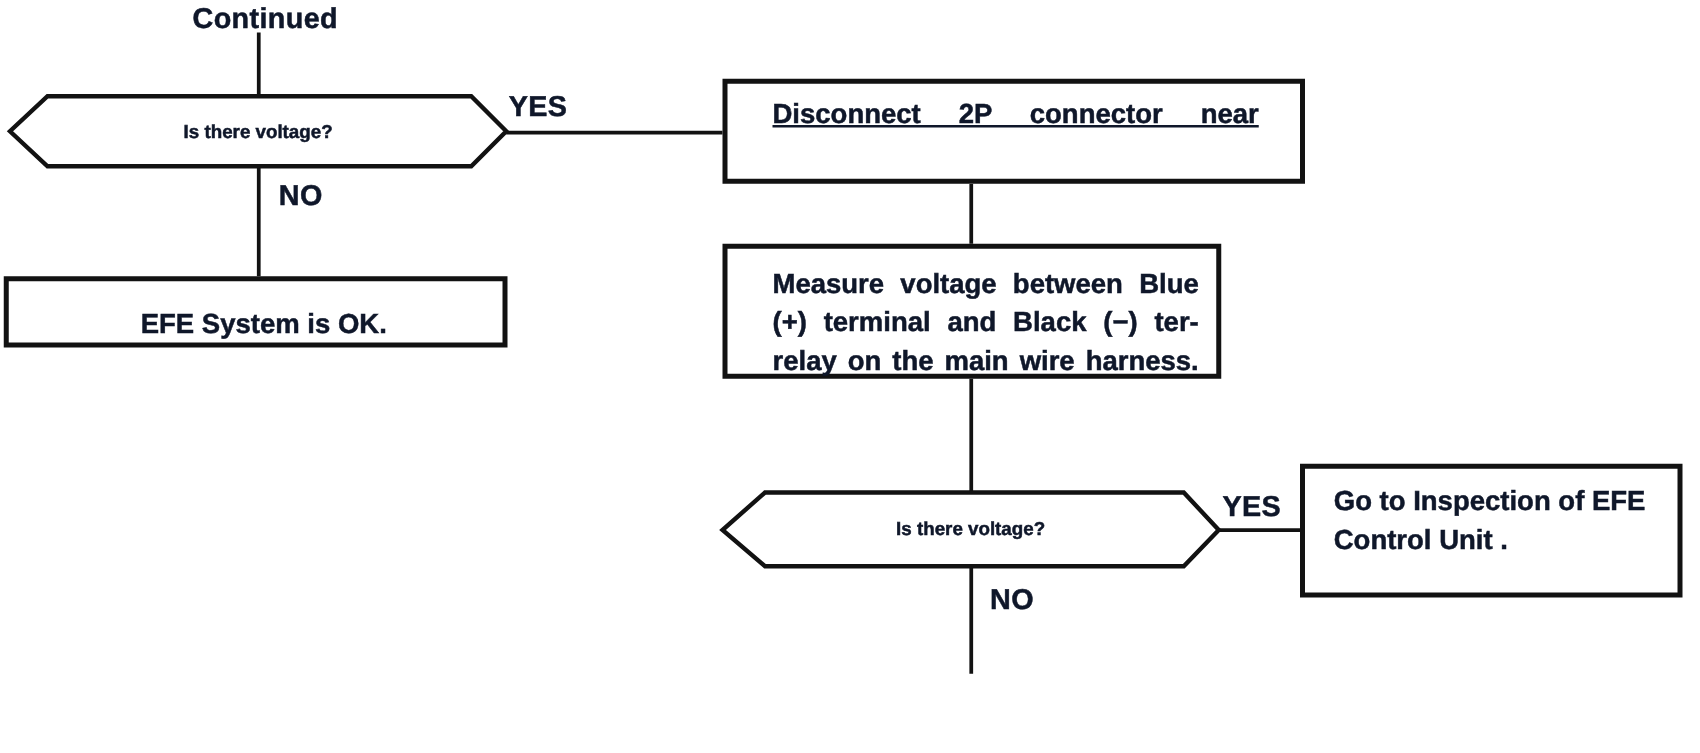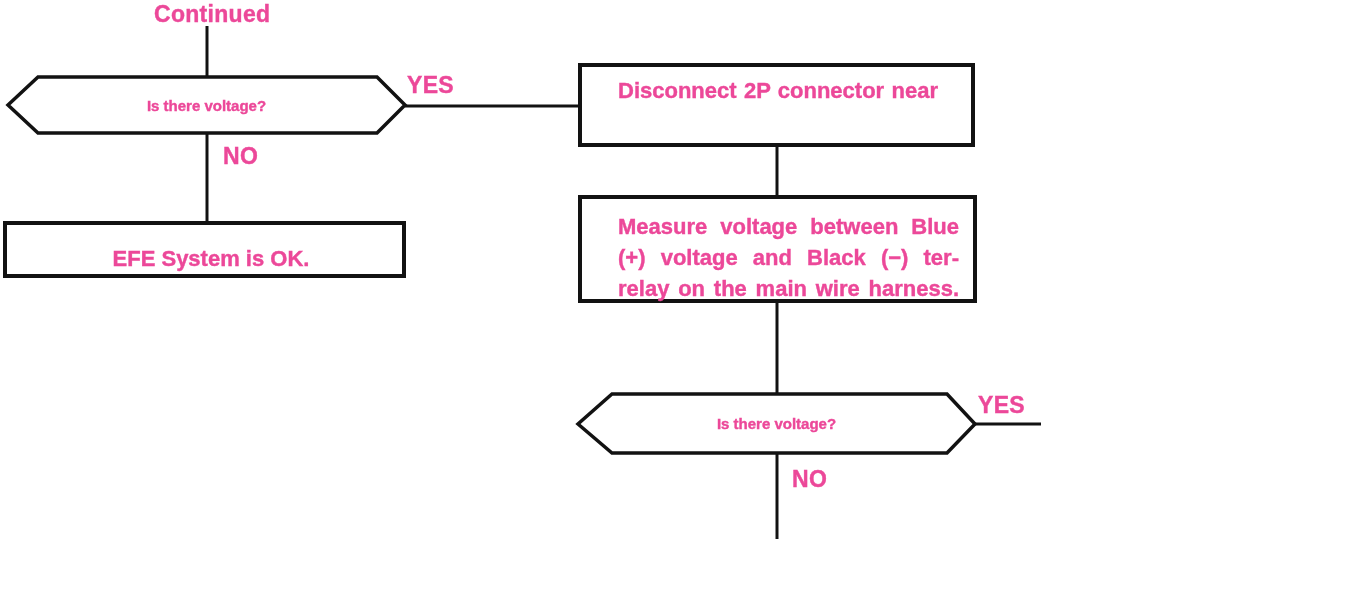--- a/index.html
+++ b/index.html
@@ -1,18 +1,18 @@
 <!DOCTYPE html>
 <html><head>
 <meta charset="utf-8">
 <style>
   html, body { margin:0; padding:0; background:#ffffff; }
   .canvas {
     position:relative; width:1360px; height:602px; background:#ffffff;
-    font-family:"Liberation Sans", sans-serif; font-weight:700; color:#ec4899;
+    font-family:"Liberation Sans", sans-serif; font-weight:700; color:#0f172a;
     overflow:hidden; -webkit-text-stroke:0.4px currentColor;
   }
   .wires { position:absolute; left:0; top:0; width:1360px; height:602px; }
   .box {
     position:absolute; box-sizing:border-box; border:4px solid #121212;
     background:#ffffff; font-size:22px; line-height:31px;
   }
   .center { display:flex; align-items:flex-end; justify-content:center;padding-left:13px; }
   .hexlabel {
     position:absolute; display:flex; align-items:center; justify-content:center;
@@ -45,29 +45,33 @@
   <div class="lbl" style="left:154px; top:1px;">Continued</div>
 
   <div class="hexlabel" style="left:8px; top:77px; width:397px; height:56px;">Is there voltage?</div>
   <div class="lbl" style="left:407px; top:72px;">YES</div>
   <div class="lbl" style="left:223px; top:143px;">NO</div>
 
   <div class="box center" style="left:3px; top:221px; width:403px; height:57px;">
     <span>EFE System is OK.</span>
   </div>
 
-  <div class="box" style="left:578px; top:63px; width:397px; height:84px; padding:8px 33px 0 36px;">
+  <div class="box" style="left:578px; top:63px; width:466px; height:84px; padding:8px 33px 0 36px;text-decoration:underline;">
     <div class="bline just">Disconnect 2P connector near</div>
   </div>
 
   <div class="box" style="left:578px; top:195px; width:399px; height:108px; padding:12px 14px 4px 36px;">
     <div class="bline just">Measure voltage between Blue</div>
-    <div class="bline just">(+) voltage and Black (−) ter-</div>
+    <div class="bline just">(+) terminal and Black (−) ter-</div>
     <div class="bline just">relay on the main wire harness.</div>
   </div>
 
   <div class="hexlabel" style="left:578px; top:394px; width:397px; height:59px;">Is there voltage?</div>
   <div class="lbl" style="left:978px; top:392px;">YES</div>
   <div class="lbl" style="left:792px; top:466px;">NO</div>
 
+  <div class="box" style="left:1040px; top:371px; width:306px; height:107px; padding:10px 12px 0 23px;">
+    <div class="bline">Go to Inspection of EFE</div>
+    <div class="bline">Control Unit .</div>
+  </div>
 
 
 </div>
 
 </body></html>

